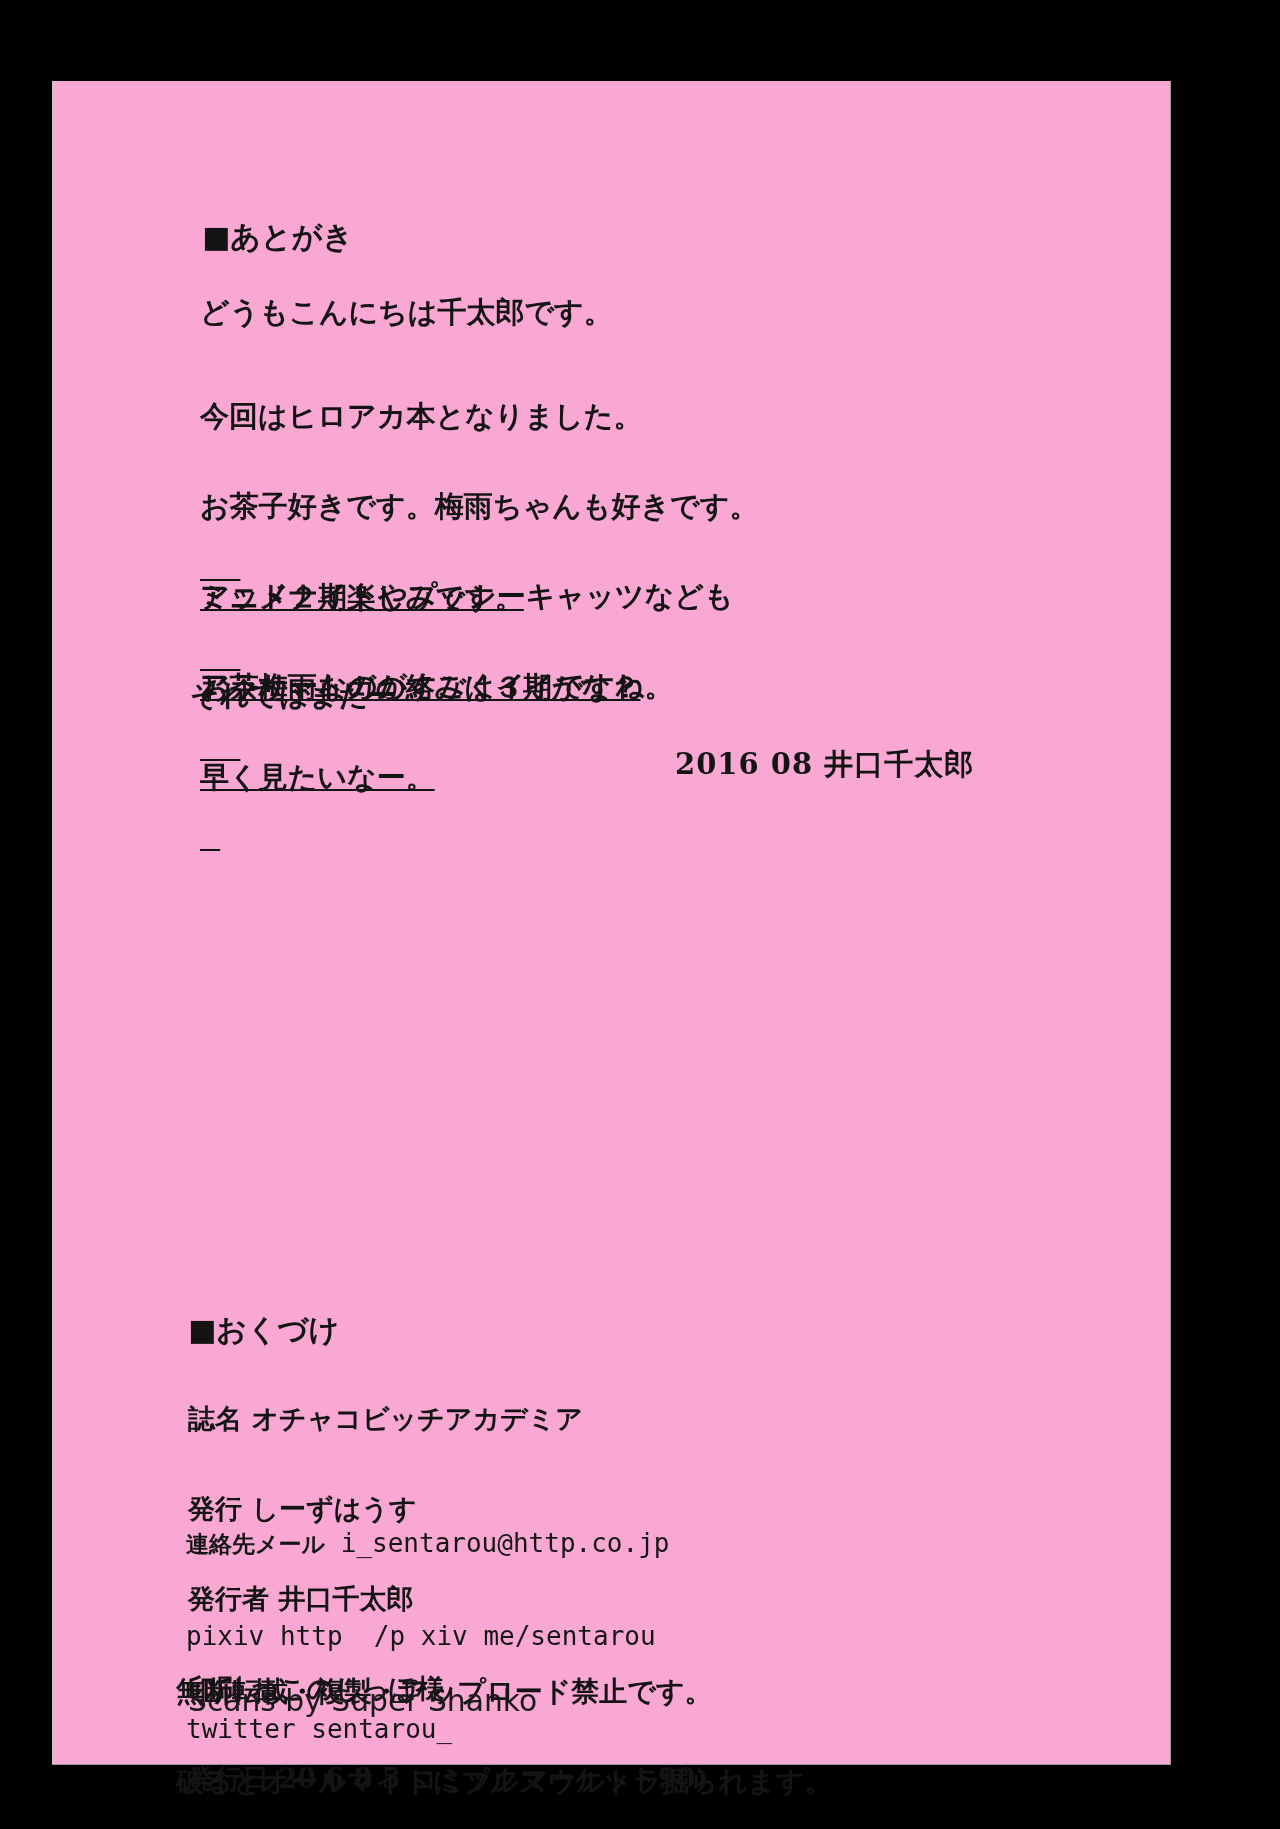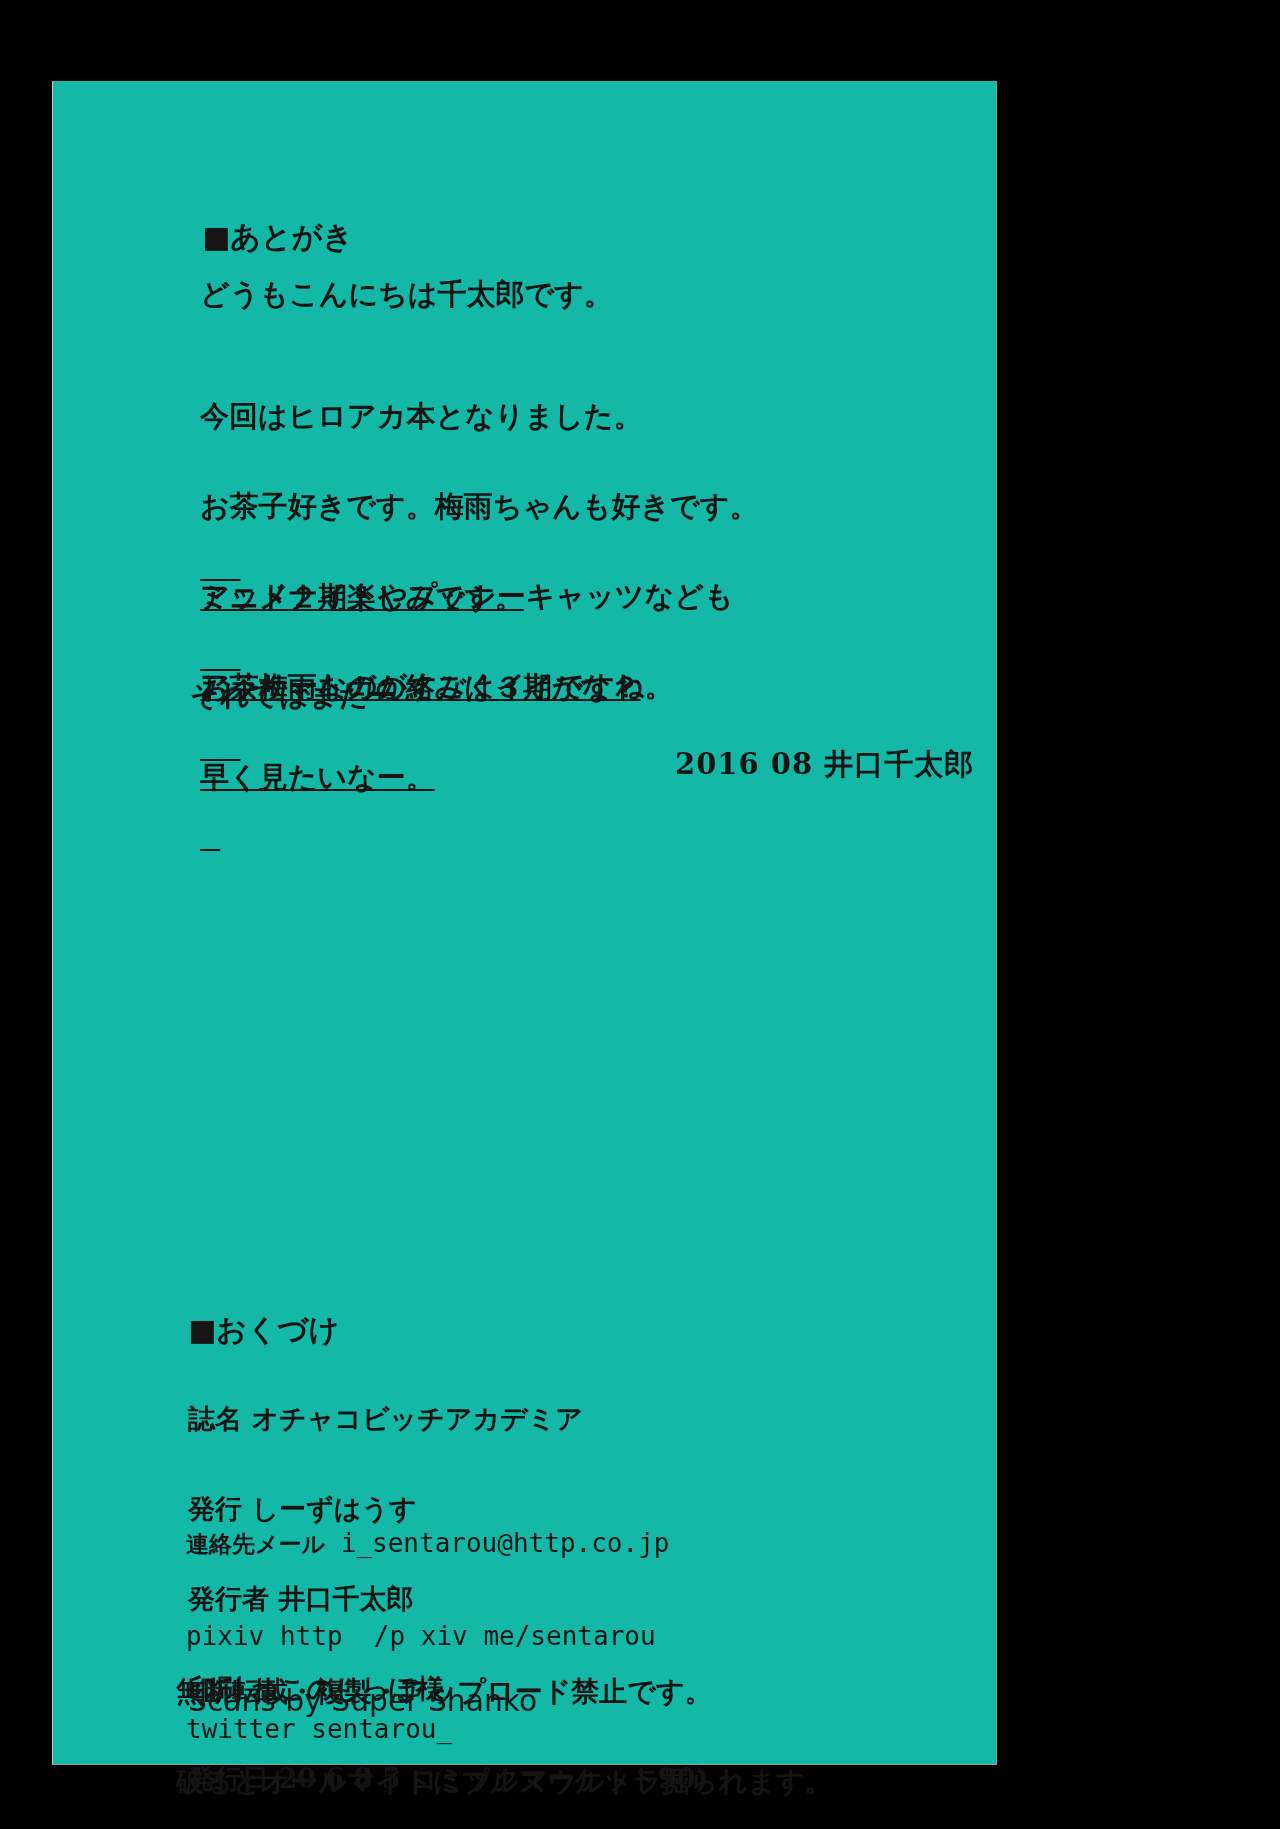--- a/index.html
+++ b/index.html
@@ -10,23 +10,23 @@
     width: 1280px;
     height: 1829px;
     background: #000;
     position: relative;
     overflow: hidden;
   }
   .paper {
     position: absolute;
     left: 52px;
     top: 81px;
-    width: 945px;
+    width: 1119px;
     height: 1684px;
-    background: #14b8a6;
+    background: #f9a8d4;
     box-shadow: inset -1px 0 0 #9a9a9a, inset 0 -1px 0 #9a9a9a, inset 1px 0 0 #c9c9c9;
   }
   .jp {
     font-family: "DejaVu Serif", serif;
     font-weight: 600;
     color: #141414;
   }
   .abs { position: absolute; white-space: pre; }
   .heading {
     font-size: 30px;
@@ -72,21 +72,21 @@
     transform-origin: left center;
   }
 </style>
 </head>
 <body>
 
 <div class="paper">
 
   <div class="abs jp heading" style="left:150px; top:140px;">■あとがき</div>
 
-  <div class="abs jp body-text" style="left:148px; top:198px;">どうもこんにちは千太郎です。</div>
+  <div class="abs jp body-text" style="left:148px; top:216px;">どうもこんにちは千太郎です。</div>
 
   <div class="abs jp body-text" style="left:148px; top:260px;">
     <div>今回はヒロアカ本となりました。</div>
     <div>お茶子好きです。梅雨ちゃんも好きです。</div>
     <div>ミッドナイトやプッシーキャッツなども</div>
     <div>アラサーなのがすごくイイですね。</div>
   </div>
 
   <div class="abs jp body-text" style="left:148px; top:441px;text-decoration:underline;">
     <div>アニメ２期楽しみです。</div>

